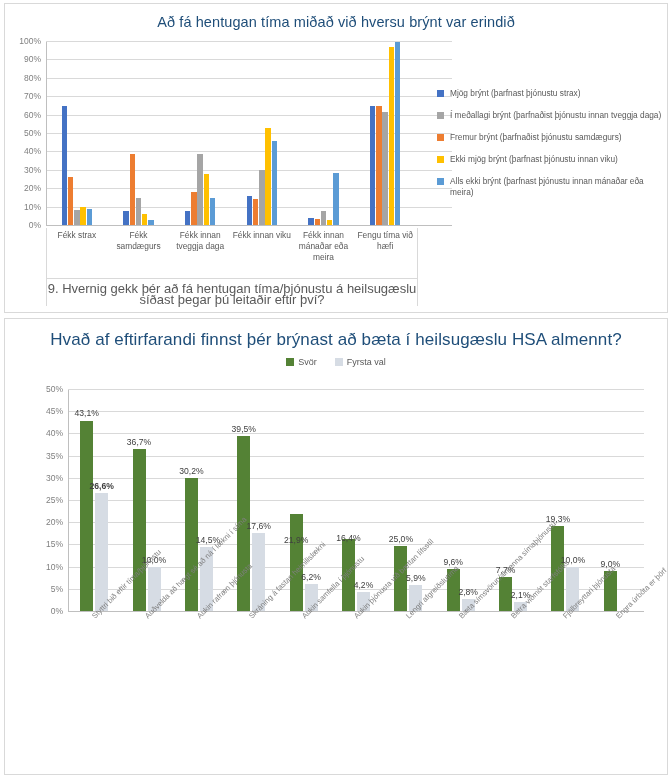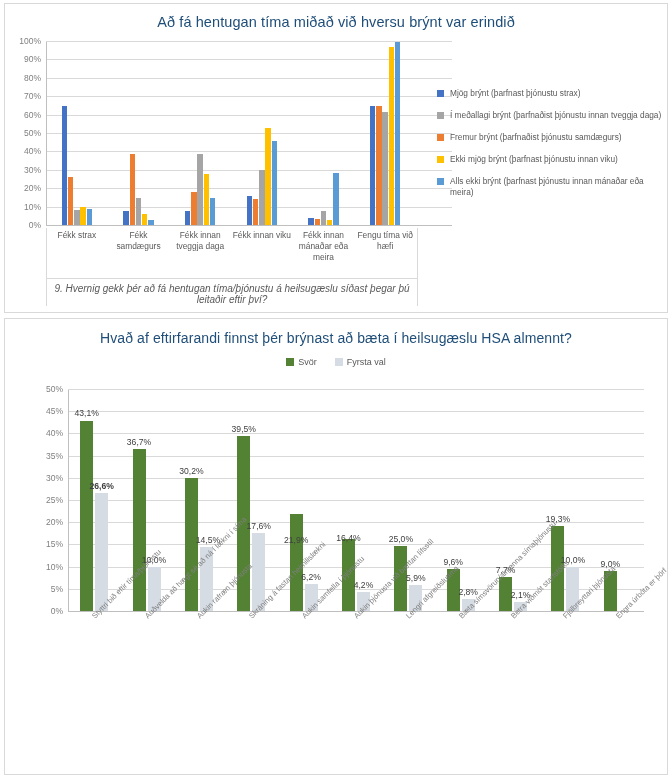--- a/index.html
+++ b/index.html
@@ -4,35 +4,35 @@
 <style>
   html,body{margin:0;padding:0;background:#ffffff;}
   body{width:672px;height:778px;font-family:"Liberation Sans",sans-serif;color:#595959;overflow:hidden;}
 
   .panel{position:absolute;left:4px;background:#ffffff;border:1px solid #d9d9d9;box-sizing:border-box;}
   #panel-1{top:3px;width:664px;height:310px;}
   #panel-2{top:318px;width:664px;height:457px;}
 
   .chart-title{position:absolute;left:0;width:100%;text-align:center;color:#1F4E79;font-size:14.5px;letter-spacing:.1px;}
   #title-1{top:14px;}
-  #title-2{top:330px;font-size:14px;}
+  #title-2{top:330px;font-size:17px;}
 
   
   .plot{position:absolute;}
   .gridline{position:absolute;left:0;right:0;height:1px;background:#d9d9d9;}
   .ytick{position:absolute;right:100%;margin-right:5px;white-space:nowrap;font-size:8.5px;color:#7f7f7f;transform:translateY(-50%);}
   .axis-bottom{position:absolute;left:0;right:0;bottom:0;height:1px;background:#bfbfbf;}
   .axis-left{position:absolute;left:0;top:0;bottom:0;width:1px;background:#bfbfbf;}
   .bar{position:absolute;bottom:1px;}
 
   
   #plot1{left:46px;top:42px;width:370px;height:184px;padding-left:36px;}
   #cat1{position:absolute;left:46px;top:230px;width:370px;height:60px;}
   .cat1-cell{position:absolute;top:0;text-align:center;font-size:8.4px;line-height:11px;color:#595959;}
-  #footer1{position:absolute;left:46px;top:283px;width:372px;text-align:center;font-size:10px;line-height:11px;color:#595959;font-style:italic;}
+  #footer1{position:absolute;left:46px;top:283px;width:372px;text-align:center;font-size:13px;line-height:11px;color:#595959;}
   #sep1{position:absolute;left:46px;top:278px;width:372px;height:1px;background:#d9d9d9;}
   #vline1l{position:absolute;left:46px;top:228px;width:1px;height:78px;background:#d9d9d9;}
   #vline1r{position:absolute;left:417px;top:228px;width:1px;height:78px;background:#d9d9d9;}
 
   #legend1{position:absolute;left:437px;top:88px;width:228px;}
   .leg1-row{position:relative;margin-bottom:11px;padding-left:13px;font-size:8.3px;line-height:11px;color:#595959;}
   .leg1-sw{position:absolute;left:0;top:2px;width:7px;height:7px;}
 
   
   #legend2{position:absolute;left:0;top:357px;width:100%;text-align:center;font-size:9px;color:#595959;}

